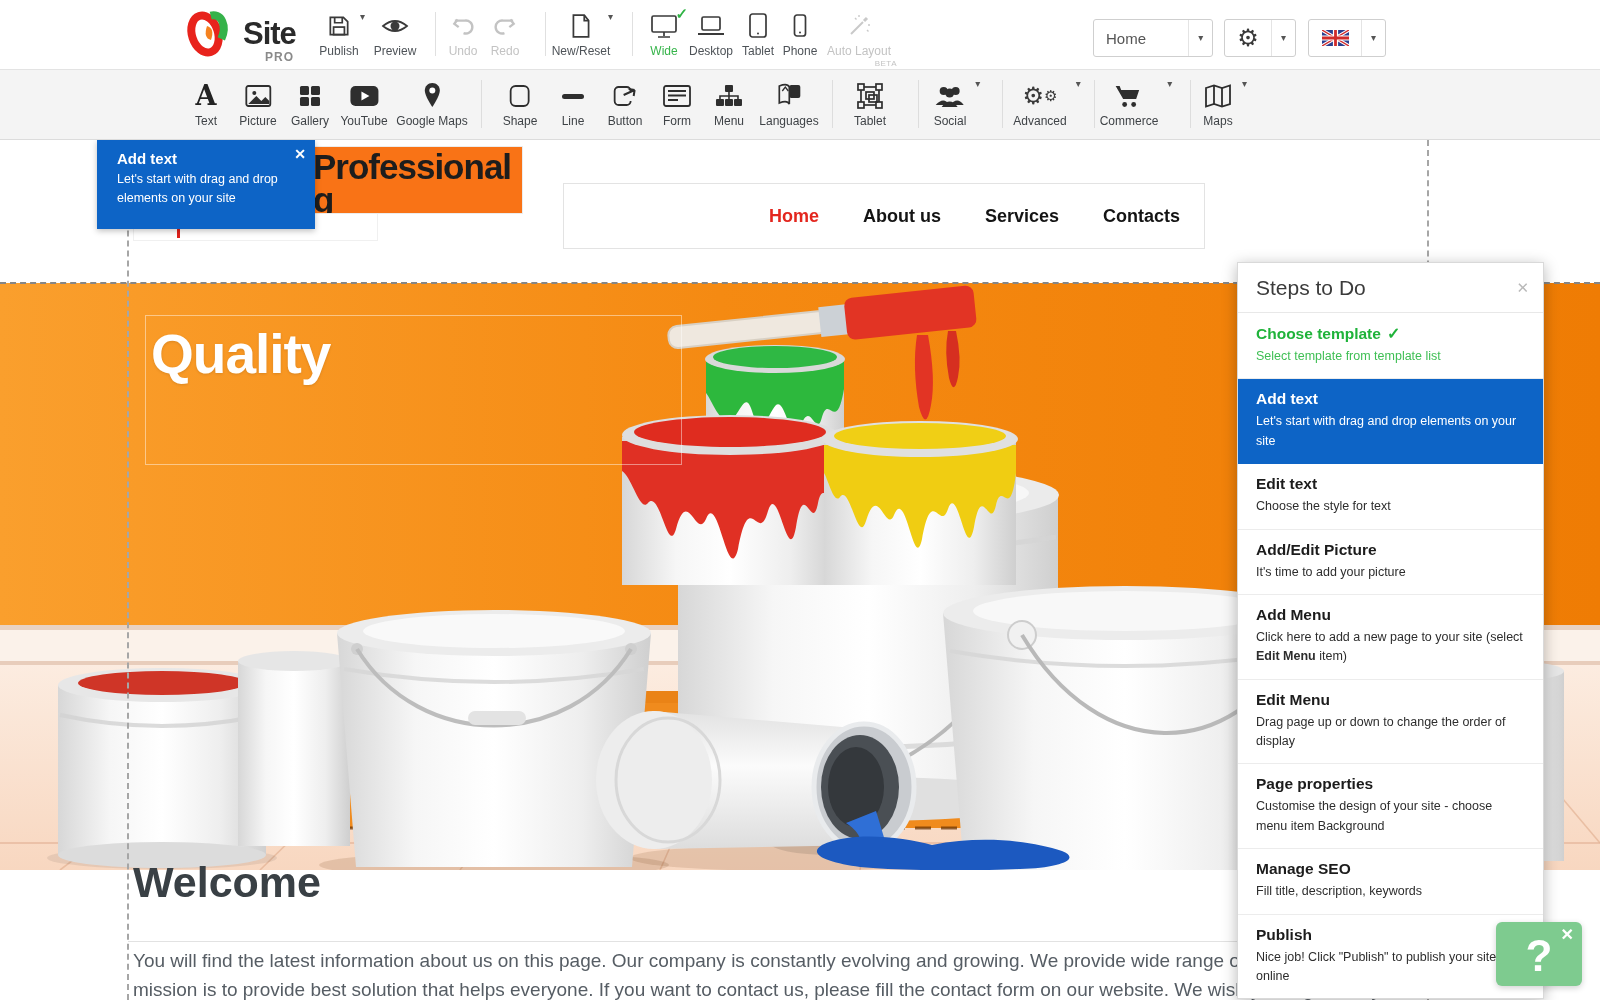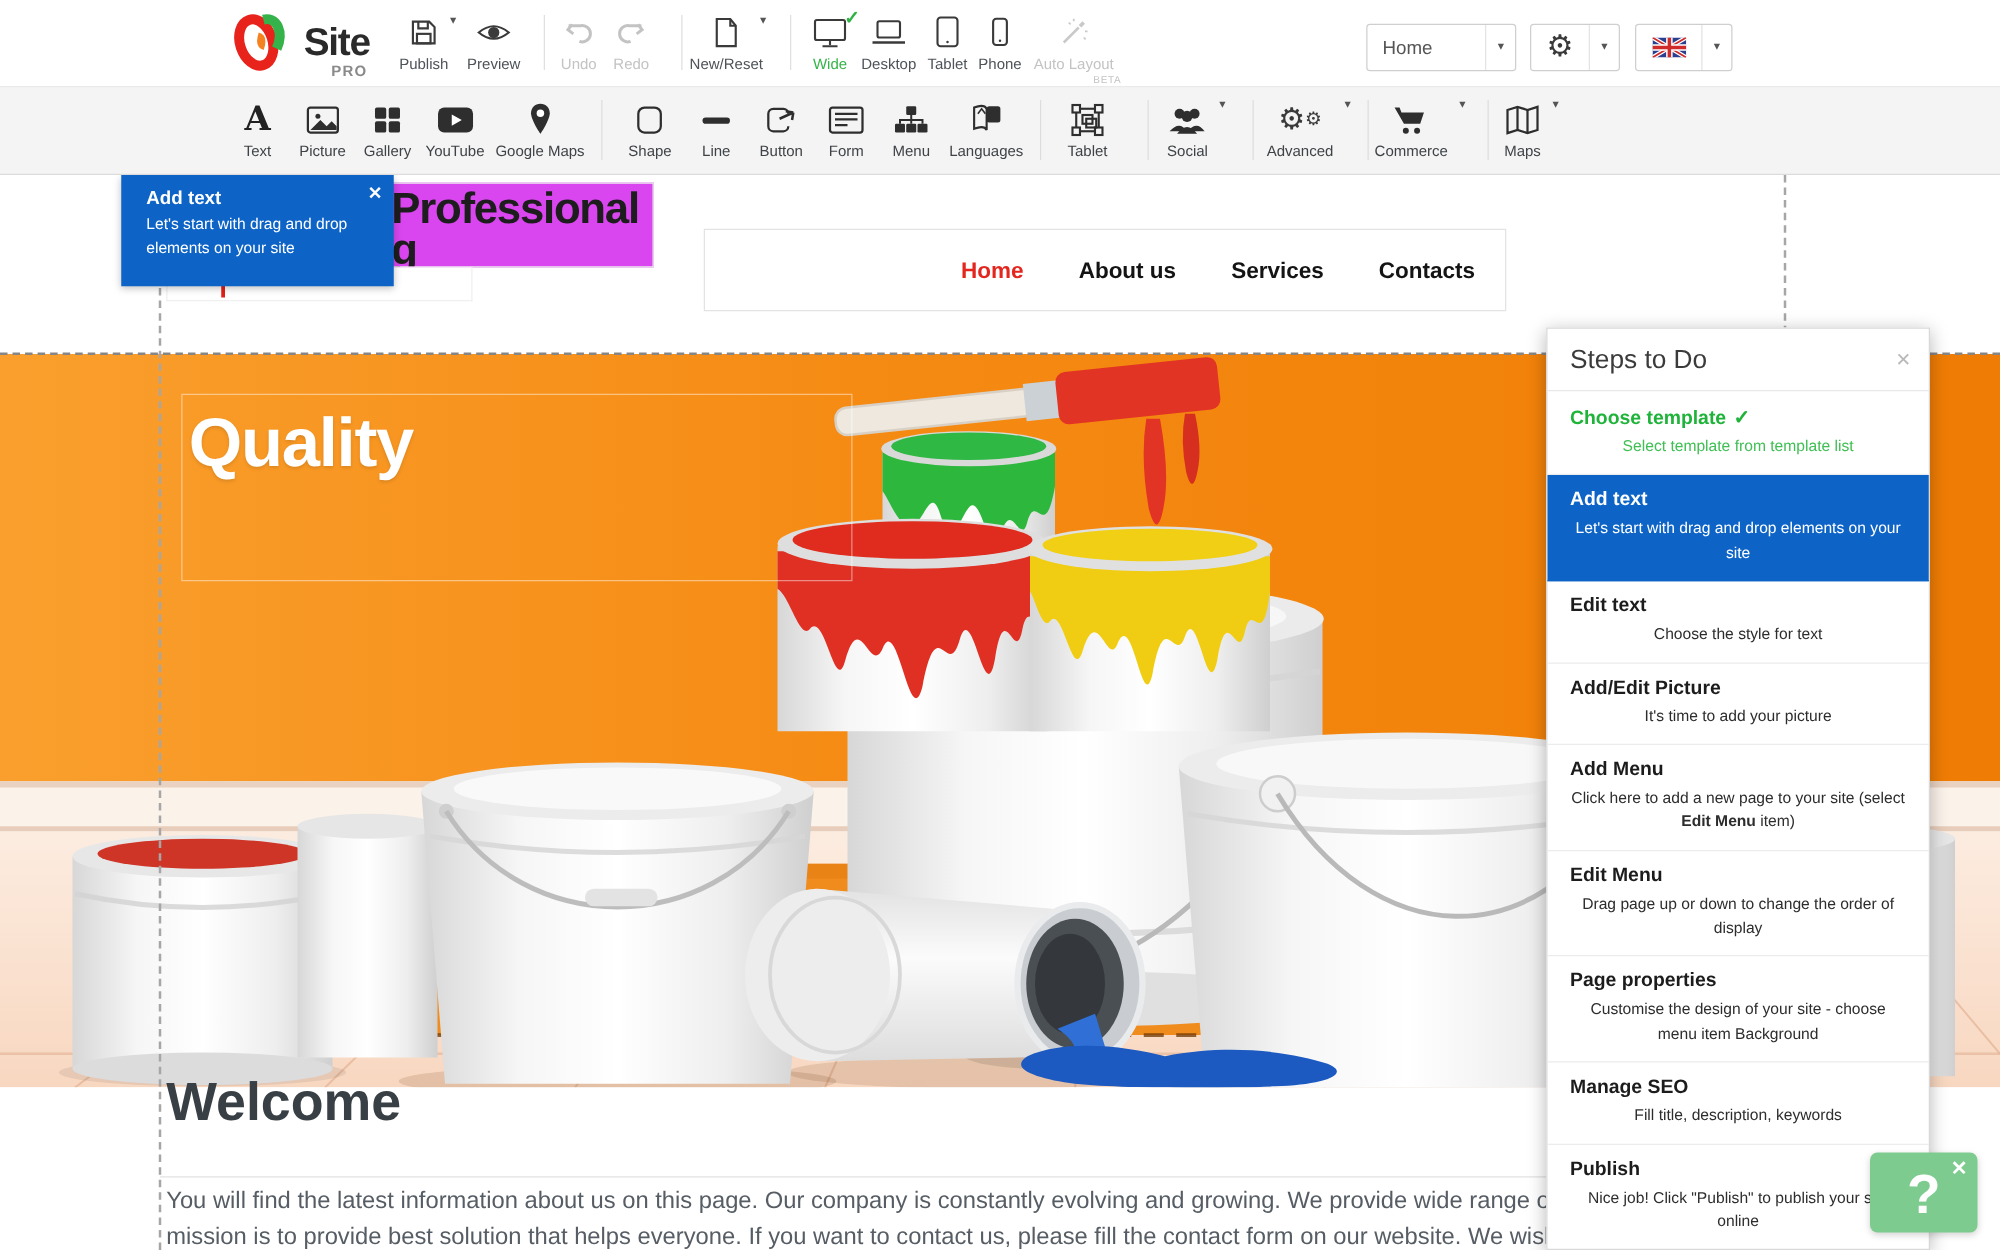--- a/index.html
+++ b/index.html
@@ -38,21 +38,21 @@
   .tb2 .grp-caret { position:absolute; top:0; right:-14px; }
   .vsep2 { position:absolute; top:10px; height:48px; width:0; border-left:1px solid #dddddd; }
   .letterA { font-family:"DejaVu Serif", serif; font-weight:bold; font-size:27px; color:#222; line-height:1;}
 
   
   .vguide { position:absolute; top:140px; bottom:0; width:0; border-left:2px dashed #a6a6a6; z-index:5; }
   .hguide { position:absolute; left:0; width:1600px; height:0; border-top:2px dashed #868686; z-index:5; }
 
   
   .head-el { position:absolute; left:133px; top:146px; width:390px; height:68px;
-    border:1px solid #ececec; background:#d946ef; z-index:3; overflow:hidden;}
+    border:1px solid #ececec; background:#f97316; z-index:3; overflow:hidden;}
   .head-line1 { position:absolute; left:179px; top:0px; font-size:35px; font-weight:bold; color:#1d1d1d; letter-spacing:-1px;}
   .head-line2 { position:absolute; left:179px; top:33px; font-size:35px; font-weight:bold; color:#1d1d1d;}
   .cursor-box { position:absolute; left:133px; top:214px; width:245px; height:27px;
     border:1px solid #f0f0f0; border-top:none; background:#fff; z-index:3;}
   .text-cursor { position:absolute; left:43px; top:2px; width:3px; height:22px; background:#e0201a; }
   .site-nav { position:absolute; left:563px; top:183px; width:642px; height:66px; background:#fff;
     border:1px solid #e3e3e3; display:flex; align-items:center; justify-content:flex-end;
     gap:44px; padding-right:24px; z-index:3; }
   .site-nav a { font-size:18px; font-weight:bold; color:#141414; text-decoration:none; cursor:pointer;}
   .site-nav a.active { color:#e3261e; }
@@ -80,21 +80,21 @@
     line-height:29px; z-index:3;}
 
   
   .panel { position:absolute; left:1237px; top:262px; width:307px; background:#fff; z-index:20;
     border:1px solid #d9d9d9; box-shadow:0 3px 14px rgba(0,0,0,.28); }
   .panel-head { position:relative; padding:13px 18px 12px; border-bottom:1px solid #e8e8e8; }
   .panel-title { font-size:21px; color:#3b3b3b; }
   .panel-close { position:absolute; right:14px; top:16px; color:#b9b9b9; font-size:15px; cursor:pointer;}
   .step { position:relative; padding:11px 18px 12px; border-bottom:1px solid #ececec; cursor:pointer;}
   .step-title { font-size:15.5px; font-weight:bold; color:#1c1c1c; margin-bottom:4px;}
-  .step-desc { font-size:12.5px; color:#2d2d2d; line-height:1.55;text-align:center; }
+  .step-desc { font-size:12.5px; color:#2d2d2d; line-height:1.55; }
   .step.done .step-title { color:#1fb33a; }
   .step.done .step-desc { color:#3fbf54; }
   .step.done .chk { color:#1fb33a; font-size:16px; margin-left:6px; }
   .step.active { background:#0d64c6; border-bottom-color:#0d64c6; }
   .step.active .step-title, .step.active .step-desc { color:#fff; }
 
   
   .help-btn { position:absolute; left:1496px; top:922px; width:86px; height:64px; background:#7ecb8f;
     border-radius:6px; z-index:25; display:flex; align-items:center; justify-content:center; cursor:pointer;
     box-shadow:0 2px 6px rgba(0,0,0,.18);}

